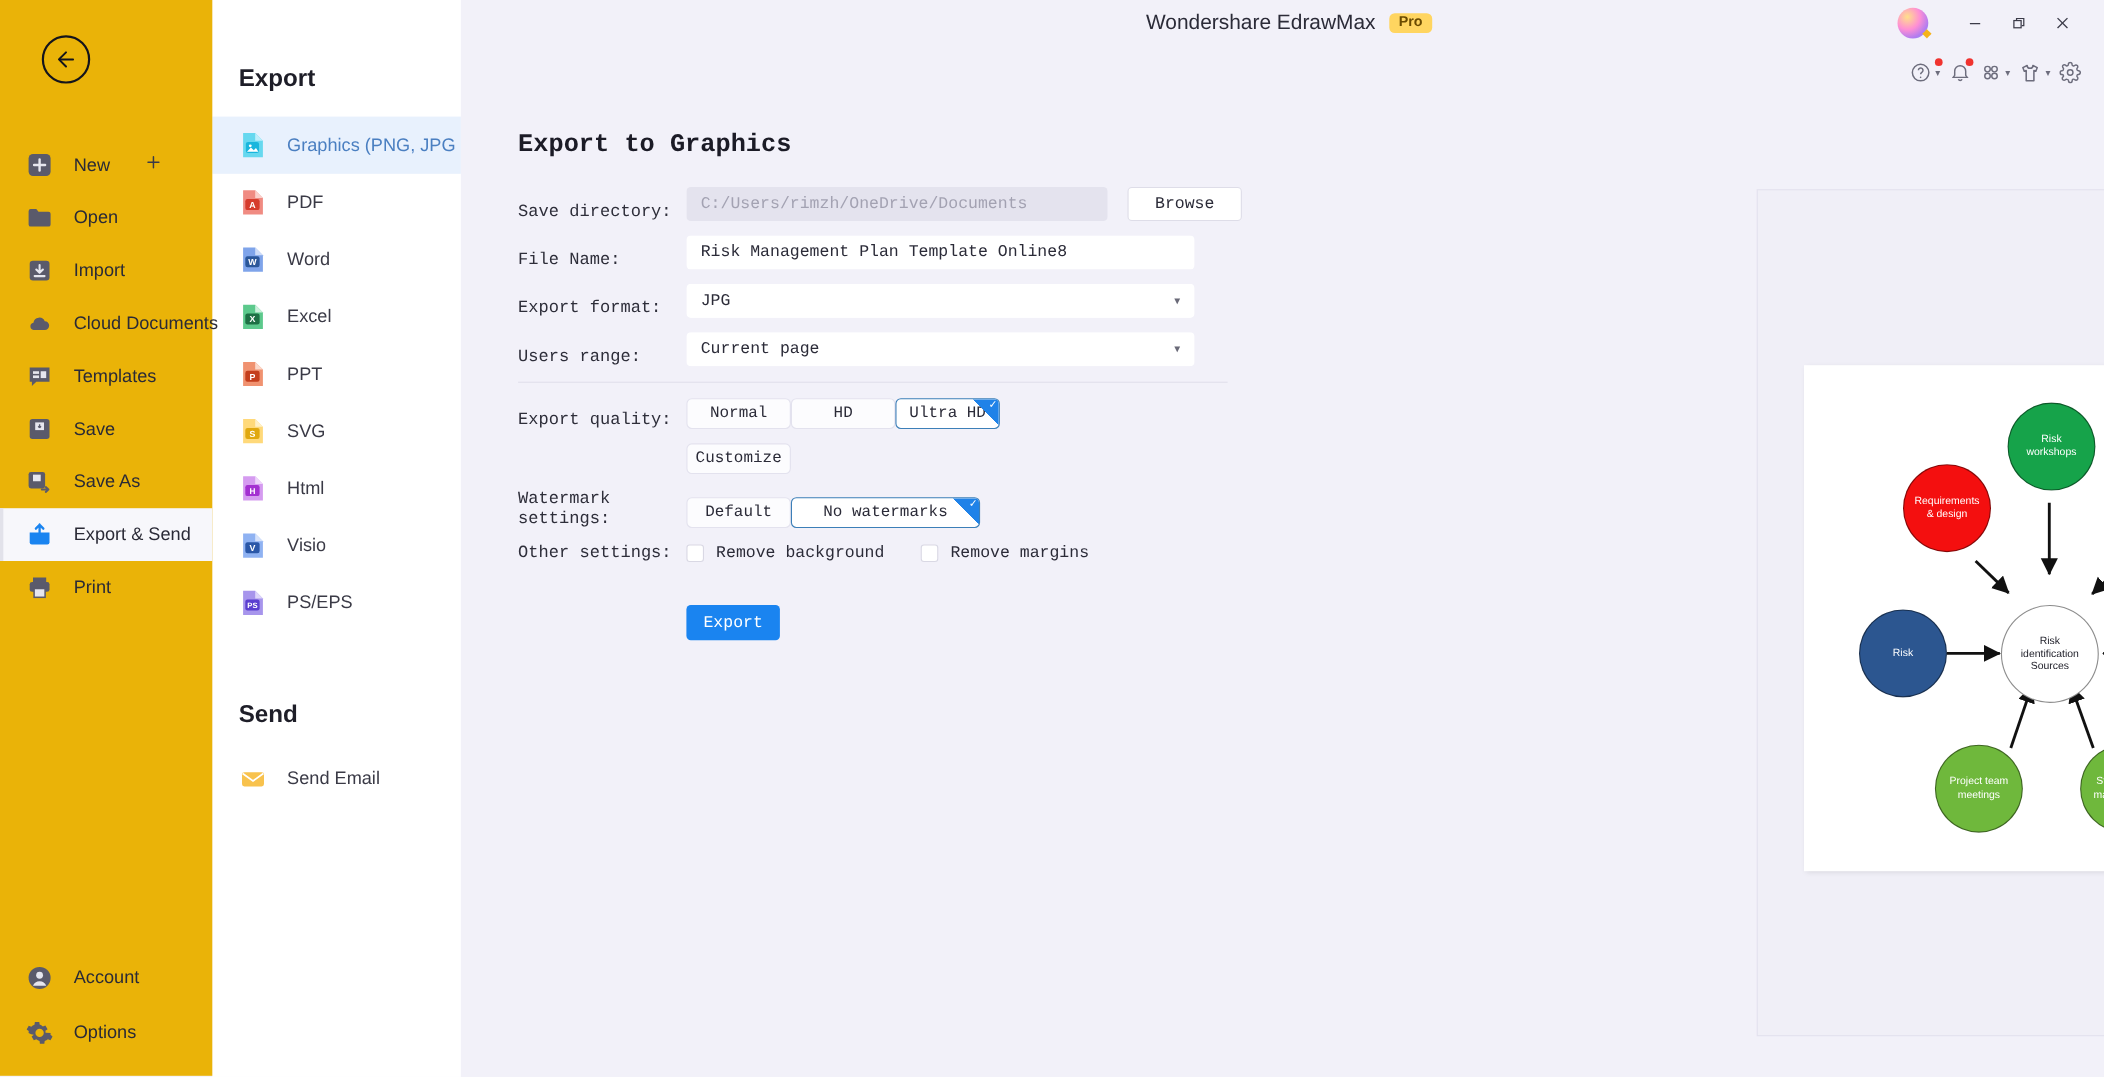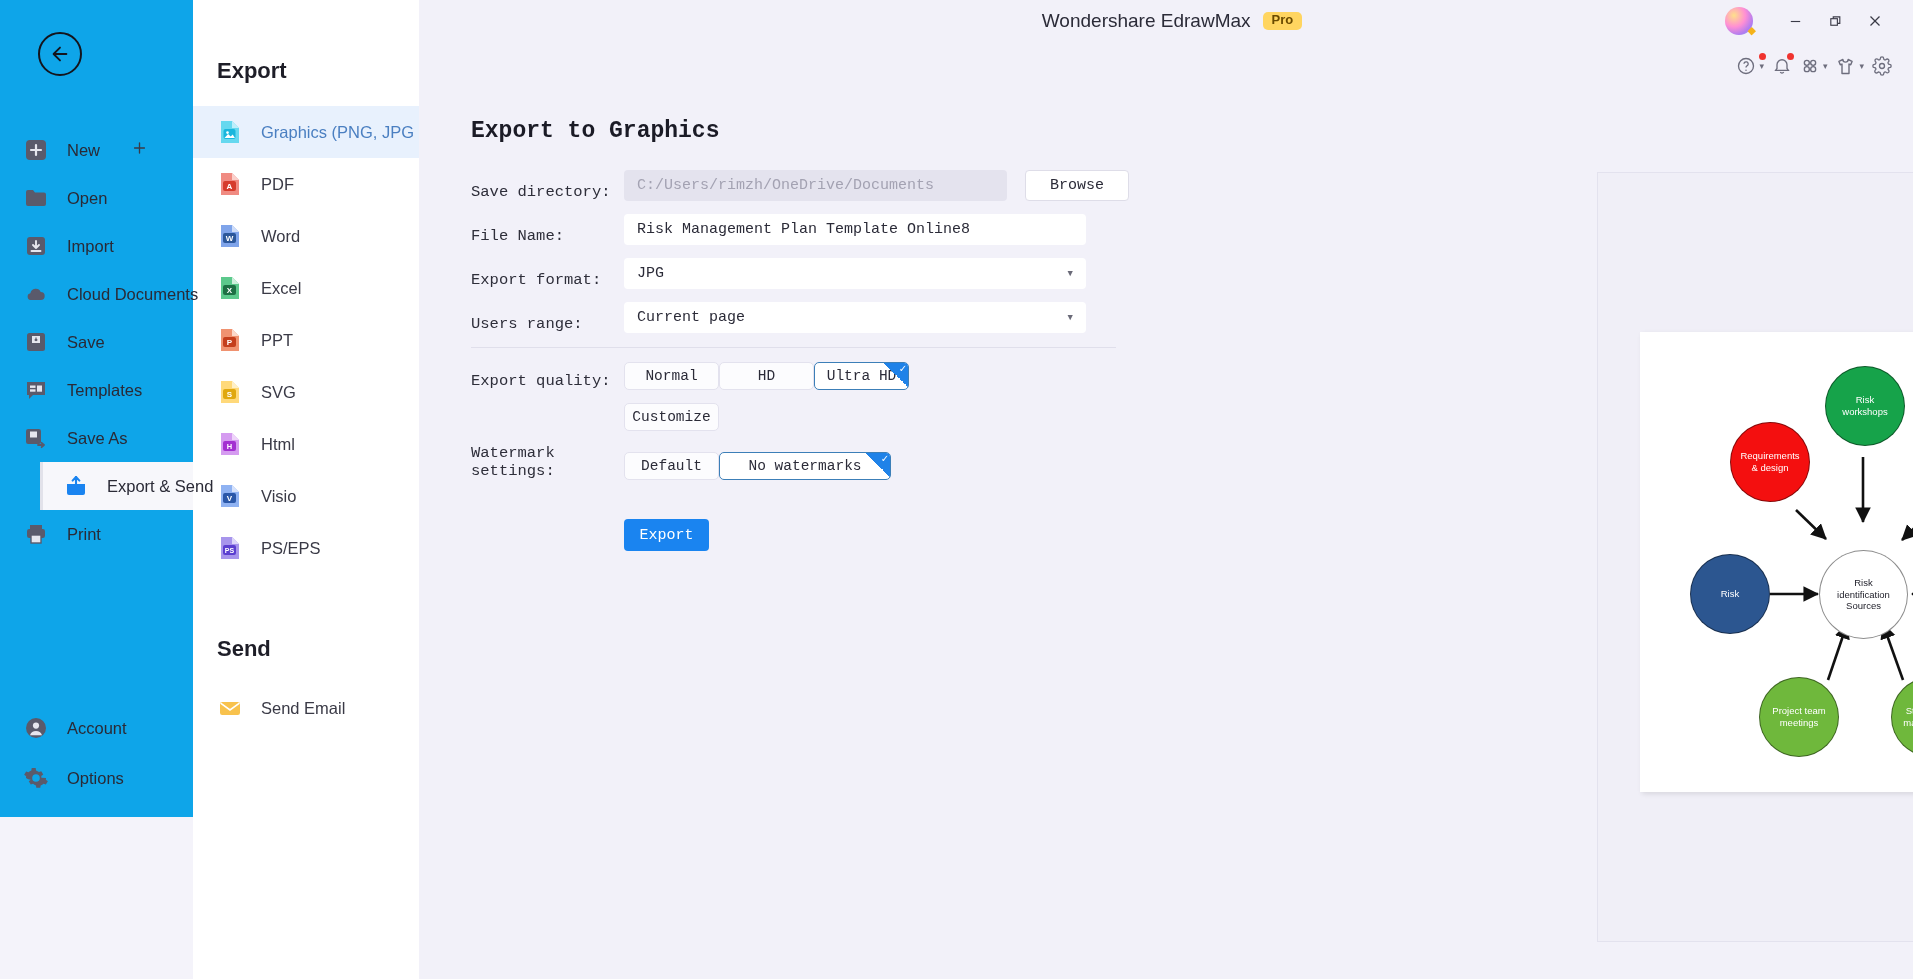--- a/index.html
+++ b/index.html
@@ -6,40 +6,40 @@
   html, body {
     width: 1913px; height: 979px;
     font-family: "Liberation Sans", sans-serif;
     background: #f4f3fa;
     overflow: hidden;
   }
   .app { position: relative; width: 1913px; height: 979px; display: flex; }
 
   
   .leftnav {
-    width: 193px; height: 817px;
-    background: #0ea5e9;
+    width: 193px; height: 978px;
+    background: #eab308;
     position: relative;
     flex: 0 0 193px;
   }
   .back-wrap { height: 108px; display: flex; align-items: center; padding-left: 38px; }
   .back-btn {
     width: 44px; height: 44px; border-radius: 50%;
     border: 2.2px solid #14141c;
     display: flex; align-items: center; justify-content: center;
     cursor: pointer; background: transparent;
   }
   .nav-list { margin-top: 18px; }
   .nav-item {
     height: 48px; display: flex; align-items: center;
     padding-left: 24px; cursor: pointer; position: relative;
     color: #2a2a36; font-size: 16.5px;
   }
   .nav-item .ni-label { margin-left: 19px; white-space: nowrap; }
-  .nav-item.active { background: #f7f7fb; margin-left: 40px; }
+  .nav-item.active { background: #f7f7fb; }
   .nav-item.active::before {
     content:""; position:absolute; left:0; top:0; bottom:0; width:3px; background:#e2e2ea;
   }
   .nav-icon { width: 24px; height: 24px; flex: 0 0 24px; display:block; }
   .plus-right { position: absolute; right: 45px; top: 50%; transform: translateY(-50%); }
 
   .nav-bottom { position: absolute; bottom: 0; left: 0; width: 100%; padding-bottom: 14px; }
   .nav-bottom .nav-item { height: 50px; }
 
   
@@ -230,38 +230,38 @@
           <svg width="24" height="24" viewBox="0 0 24 24">
               <path d="M6.5 18h10.2a4 4 0 000-8 5.4 5.4 0 00-10.3 1.3A3.4 3.4 0 006.5 18z" fill="#5a5a6b"></path>
             </svg>
         </span>
         <span class="ni-label">Cloud Documents</span>
       </div>
 
       <div class="nav-item">
         <span class="nav-icon">
           <svg width="24" height="24" viewBox="0 0 24 24">
-              <rect x="3" y="3" width="18" height="18" rx="2.5" fill="#5a5a6b"></rect>
-              <rect x="8" y="6" width="8" height="7" fill="#e6e6ee"></rect>
-              <path d="M12 7.6v3.2m0 0l-1.3-1.3M12 10.8l1.3-1.3" stroke="#5a5a6b" stroke-width="1.2" fill="none"></path>
-            </svg>
-        </span>
-        <span class="ni-label">Save</span>
-      </div>
-
-      <div class="nav-item">
-        <span class="nav-icon">
-          <svg width="24" height="24" viewBox="0 0 24 24">
               <path d="M3 4h18v13H9l-4 4v-4H3z" fill="#5a5a6b"></path>
               <rect x="6" y="7.5" width="5.5" height="2.4" fill="#e6e6ee"></rect>
               <rect x="6" y="11.3" width="5.5" height="2.4" fill="#e6e6ee"></rect>
               <rect x="13" y="7.5" width="5" height="6.2" fill="#e6e6ee"></rect>
             </svg>
         </span>
         <span class="ni-label">Templates</span>
+      </div>
+
+      <div class="nav-item">
+        <span class="nav-icon">
+          <svg width="24" height="24" viewBox="0 0 24 24">
+              <rect x="3" y="3" width="18" height="18" rx="2.5" fill="#5a5a6b"></rect>
+              <rect x="8" y="6" width="8" height="7" fill="#e6e6ee"></rect>
+              <path d="M12 7.6v3.2m0 0l-1.3-1.3M12 10.8l1.3-1.3" stroke="#5a5a6b" stroke-width="1.2" fill="none"></path>
+            </svg>
+        </span>
+        <span class="ni-label">Save</span>
       </div>
 
       <div class="nav-item">
         <span class="nav-icon">
           <svg width="24" height="24" viewBox="0 0 24 24">
               <rect x="2" y="3" width="15" height="15" rx="2.2" fill="#5a5a6b"></rect>
               <rect x="6" y="5.5" width="7" height="6" fill="#e6e6ee"></rect>
               <path d="M14 19h6m0 0l-2.4-2.2M20 19l-2.4 2.2" stroke="#5a5a6b" stroke-width="1.8" fill="none" stroke-linecap="round"></path>
             </svg>
         </span>
@@ -558,20 +558,29 @@
       <div class="row">
         <div class="lbl">Watermark settings:</div>
         <div class="pill">Default</div>
         <div class="pill wide sel2">
           <span>No watermarks</span>
           <span class="tickcorner"></span>
           <span class="tickmark">✓</span>
         </div>
       </div>
 
+      <div class="row">
+        <div class="lbl">Other settings:</div>
+        <div class="chkrow">
+          <span class="chkbox"></span>
+          <span class="chklab">Remove background</span>
+          <span class="chkbox"></span>
+          <span class="chklab">Remove margins</span>
+        </div>
+      </div>
 
       <button class="export-btn">Export</button>
     </div>
 
     <div class="preview">
       <div class="canvas-page">
         <div class="diagram">
           <svg width="447" height="460" viewBox="0 0 447 460" style="position:absolute;inset:0">
             <defs>
               <marker id="ah" markerWidth="7" markerHeight="7" refX="5.6" refY="3" orient="auto">

